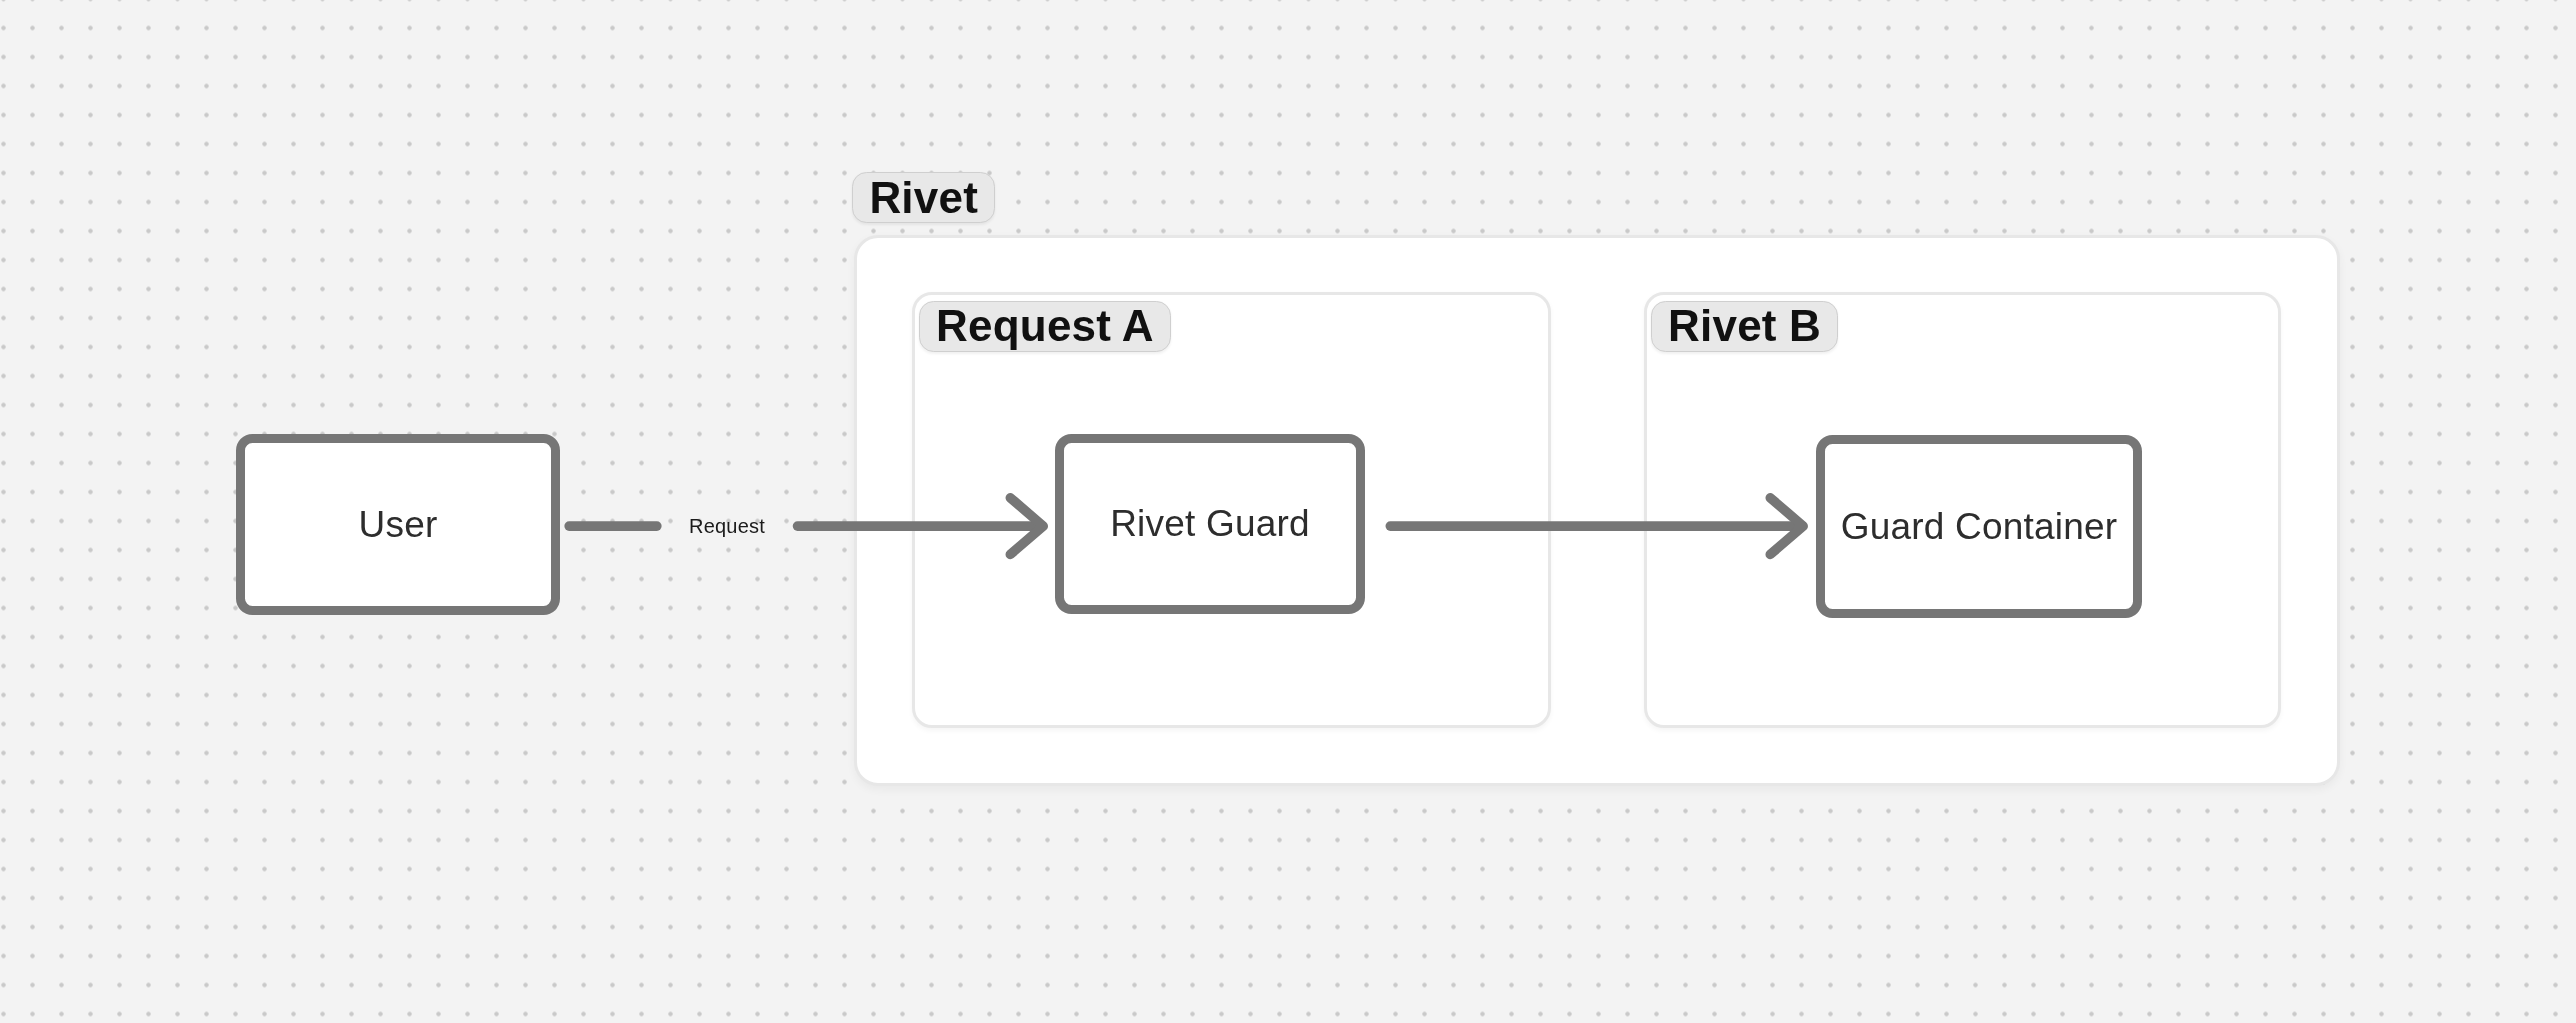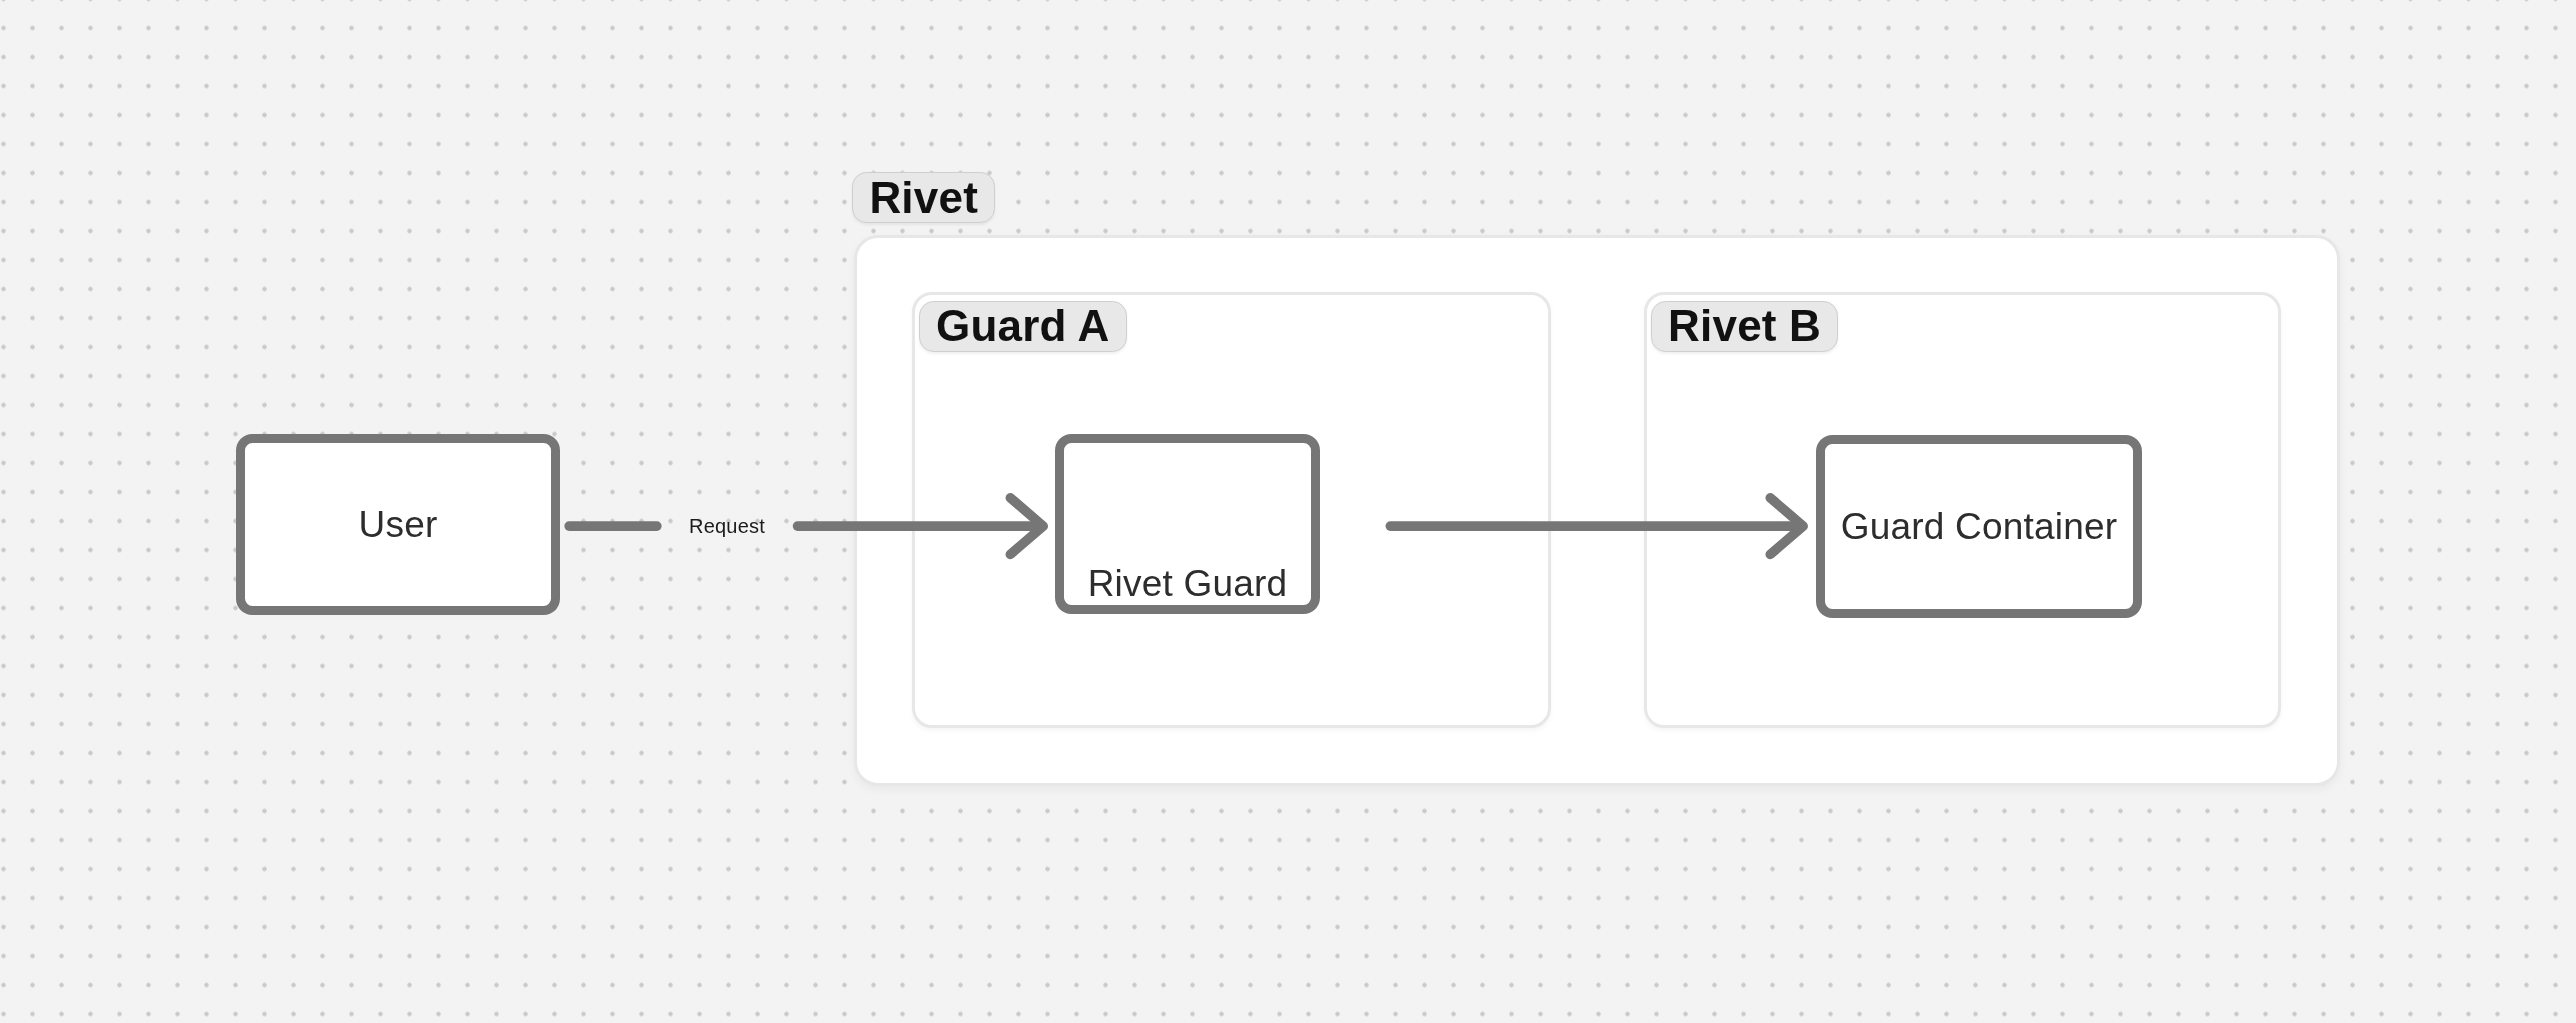--- a/index.html
+++ b/index.html
@@ -80,21 +80,21 @@
     display:flex;
     align-items:center;
     justify-content:center;
     font-size:37px;
     font-weight:500;
     color:var(--node-text);
     letter-spacing:0.2px;
     white-space:nowrap;
   }
   .node-user{left:236px;top:434px;width:324px;height:181px;}
-  .node-guard{left:1055px;top:434px;width:265px;height:180px;align-items:flex-end;}
+  .node-guard{left:1055px;top:434px;width:310px;height:180px;}
   .node-container{left:1816px;top:435px;width:326px;height:183px;}
   
   .edges-layer{
     position:absolute;
     left:0;top:0;width:2576px;height:1023px;
     pointer-events:none;
   }
   .edge-path{
     stroke:var(--edge);
     stroke-width:10.5;
@@ -118,21 +118,21 @@
 
 <div class="canvas">
 
   <div class="group-box outer-group"></div>
   <div class="pill pill-rivet">
     <span>Rivet</span>
   </div>
 
   <div class="group-box region region-a">
     <div class="pill pill-region">
-      <span>Guard A</span>
+      <span>Request A</span>
     </div>
   </div>
 
   <div class="group-box region region-b">
     <div class="pill pill-region">
       <span>Rivet B</span>
     </div>
   </div>
 
   <svg class="edges-layer" viewBox="0 0 2820 1120" xmlns="http://www.w3.org/2000/svg">

